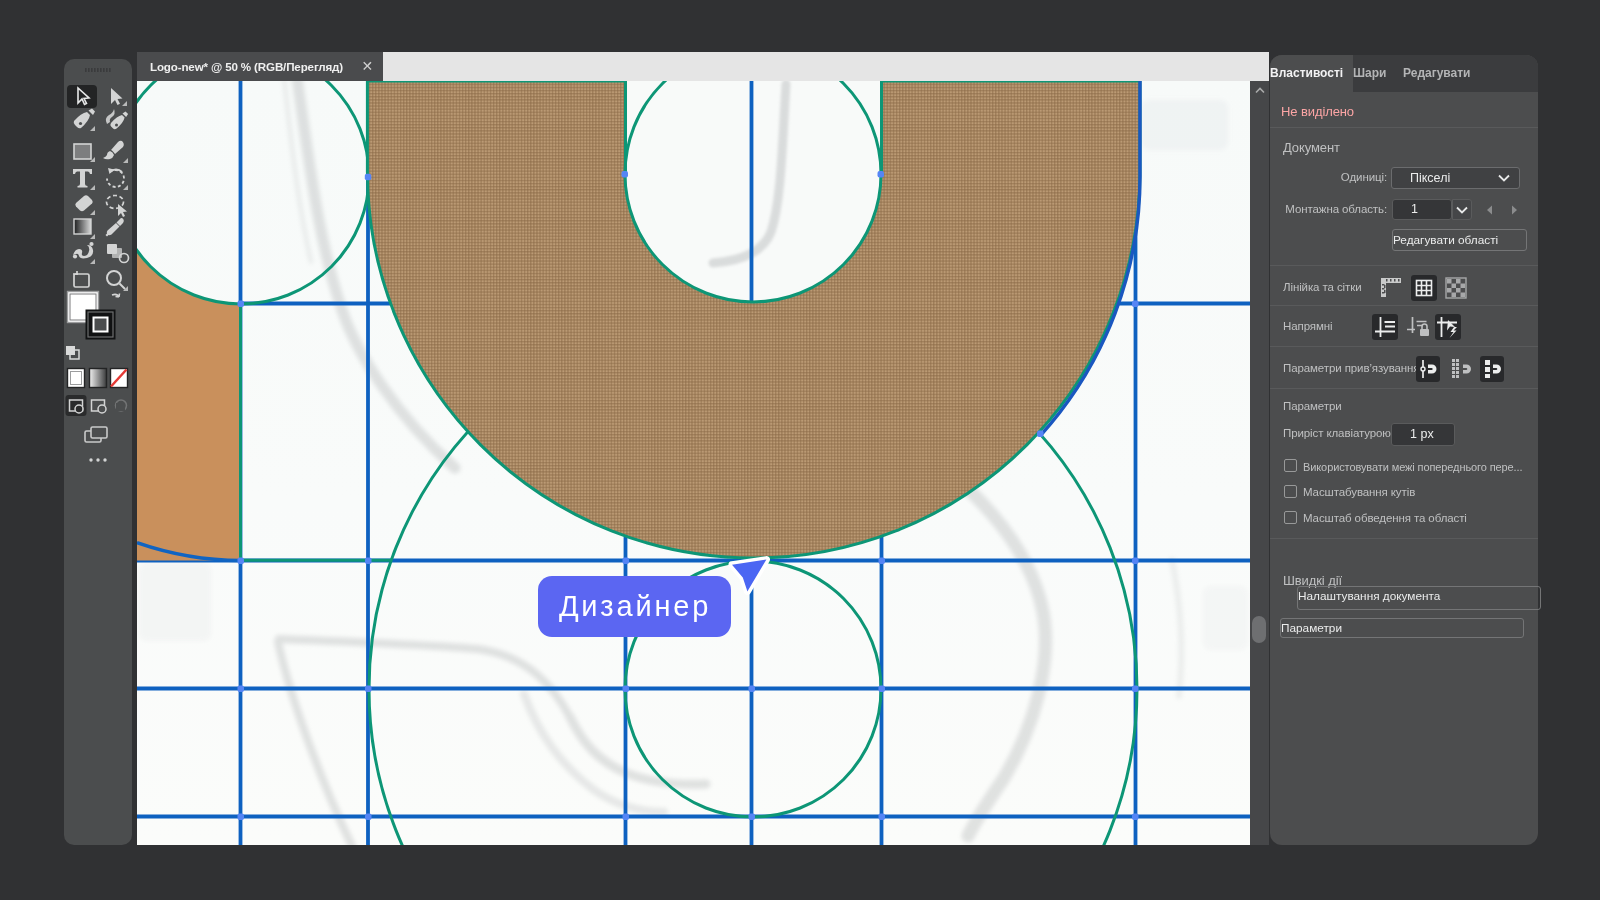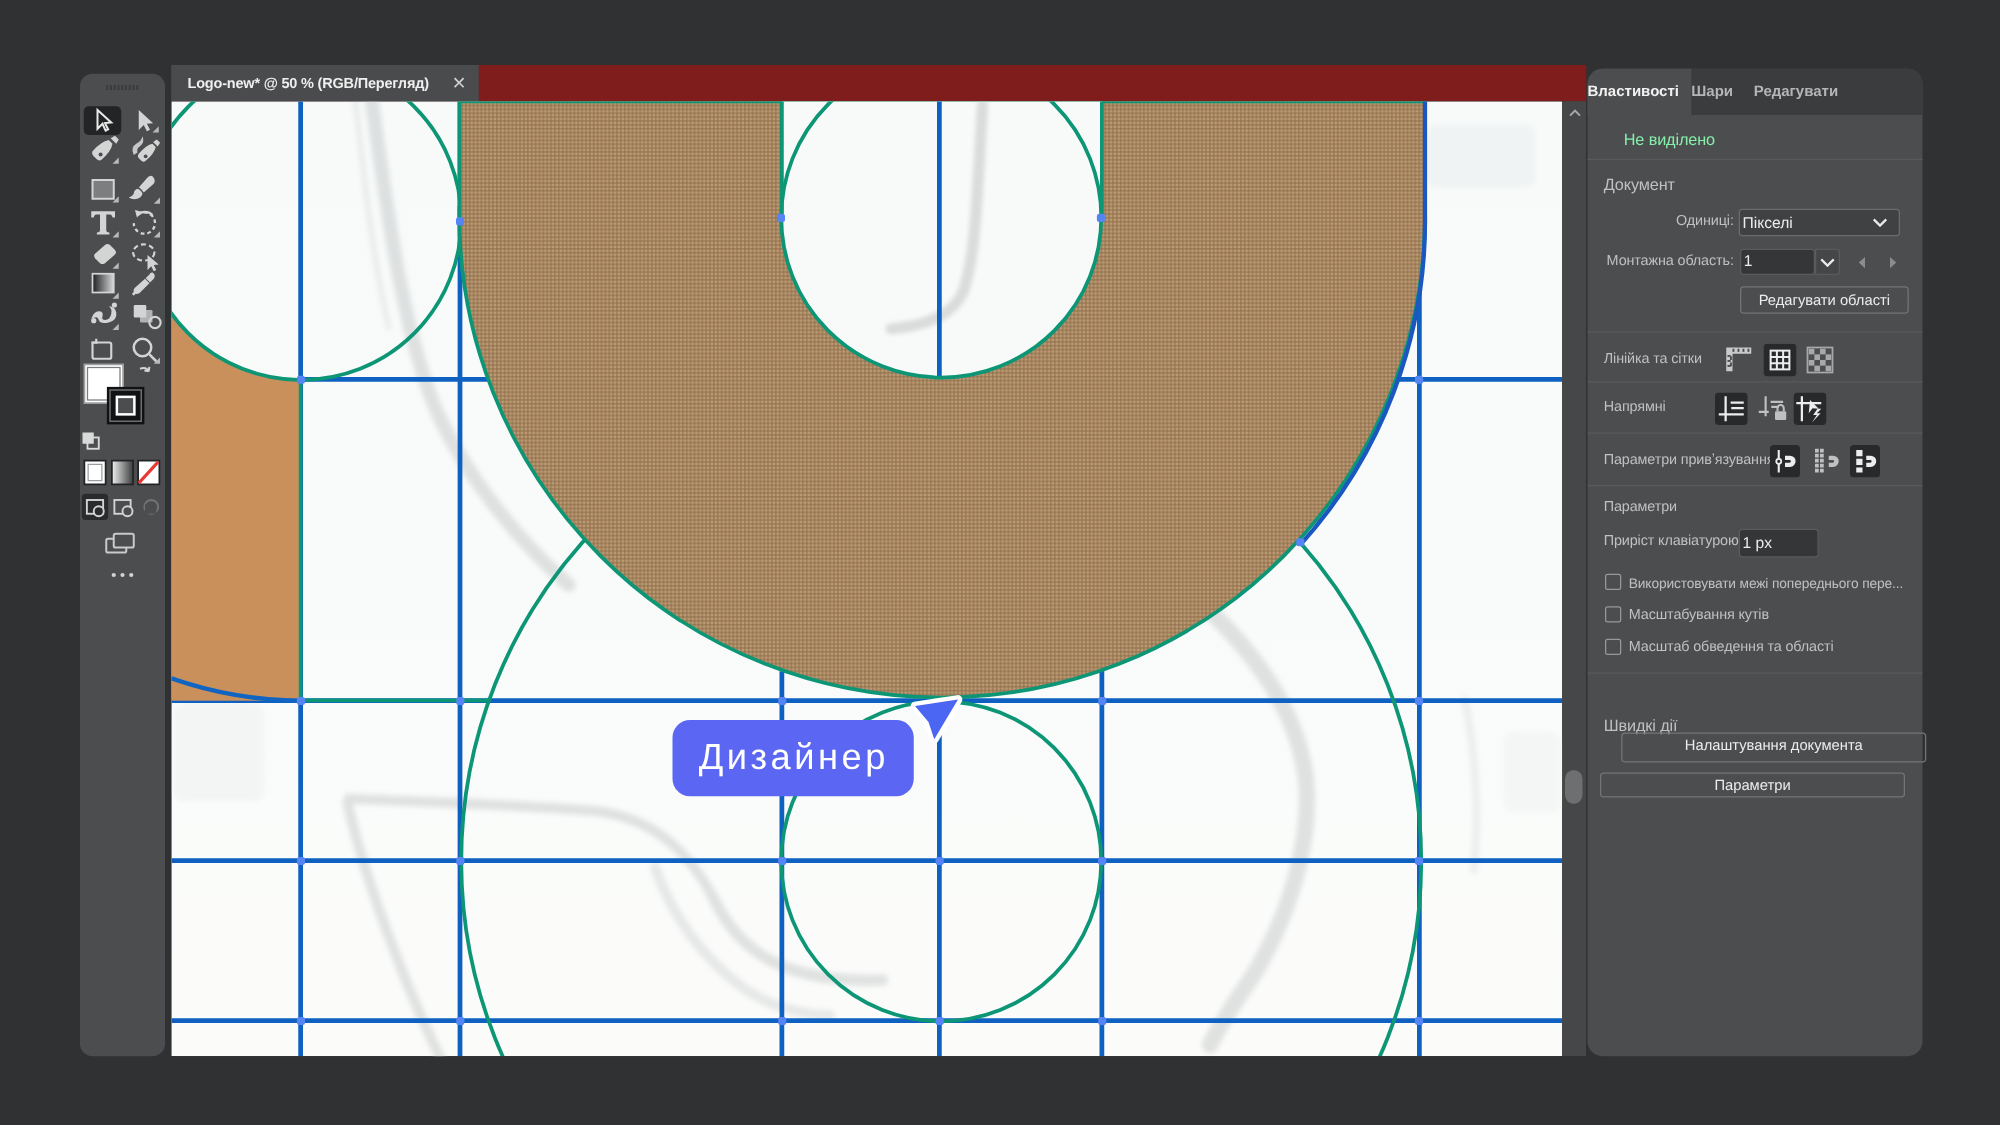--- a/index.html
+++ b/index.html
@@ -1,31 +1,31 @@
 <!DOCTYPE html>
 <html><head><meta charset="utf-8">
 <style>
 *{margin:0;padding:0;box-sizing:border-box}
 html,body{width:1600px;height:900px;overflow:hidden}
 body{background:#303133;font-family:"Liberation Sans",sans-serif;position:relative}
 .toolbar{position:absolute;left:64px;top:59px;width:68px;height:786px;background:#4b4d4e;border-radius:10px}
-.tabstrip{position:absolute;left:137px;top:52px;width:1132px;height:29px;background:#7f1d1d}
+.tabstrip{position:absolute;left:137px;top:52px;width:1132px;height:29px;background:#e5e5e5}
 .tab{position:absolute;left:0;top:0;width:246px;height:29px;background:#4a4b4d;color:#efefef;font-size:11.6px;font-weight:bold;line-height:29px;padding-left:13px;white-space:nowrap;letter-spacing:-.15px}
 .tab .x{position:absolute;right:10px;top:0;color:#d0d0d0;font-weight:400;font-size:14px}
 .canvas{position:absolute;left:137px;top:81px}
 .vscroll{position:absolute;left:1250px;top:81px;width:19px;height:764px;background:#464749}
 .vthumb{position:absolute;left:2px;top:535px;width:14px;height:27px;background:#6e6f71;border-radius:7px}
 .panel{position:absolute;left:1270px;top:55px;width:268px;height:790px;background:#4c4d4e;border-radius:12px;font-size:12.5px;color:#bcbdbd}
 .phead{position:absolute;left:0;top:0;width:268px;height:37px;background:#3b3c3e;border-radius:12px 12px 0 0}
 .ptab{position:absolute;top:0;height:37px;line-height:37px;font-weight:bold;font-size:12px;color:#b4b5b6;text-align:left}
 .ptab.act{left:0;width:83px;background:#4c4d4e;border-radius:12px 0 0 0;color:#f2f2f3}
 .sep{position:absolute;left:0;width:268px;height:1px;background:#595a5b}
 .plabel{position:absolute;color:#bfc0c1;white-space:nowrap;font-size:11.5px;letter-spacing:-.1px}
-.pinput{position:absolute;background:#353638;border:1px solid #5a5b5c;border-radius:3px;color:#ebecec;padding-left:2px;font-size:12.5px}
-.pbtn{position:absolute;border:1px solid #747576;border-radius:3px;color:#ebecec;text-align:center;background:transparent;font-size:11.8px}
+.pinput{position:absolute;background:#353638;border:1px solid #5a5b5c;border-radius:3px;color:#ebecec;padding-left:18px;font-size:12.5px}
+.pbtn{position:absolute;border:1px solid #747576;border-radius:3px;color:#ebecec;background:transparent;font-size:11.8px}
 .cb{position:absolute;width:13px;height:13px;border:1.5px solid #989999;border-radius:2px;background:transparent}
 </style></head>
 <body>
 
 <div class="toolbar">
 <svg width="68" height="786" viewBox="0 0 68 786">
 
 <g fill="#3a3b3c">
 <rect x="21" y="9" width="1.6" height="4"></rect>
         <rect x="24" y="9" width="1.6" height="4"></rect>
@@ -304,21 +304,21 @@
       <path d="M1 5.5 L5 1.5 L9 5.5" stroke="#a9aaab" stroke-width="1.6" fill="none"></path>
     </svg>
     <div class="vthumb"></div>
   </div>
 
 <div class="panel">
 <div class="phead"></div>
 <div class="ptab act">Властивості</div>
 <div class="ptab" style="left:83px;width:50px">Шари</div>
 <div class="ptab" style="left:133px;width:76px">Редагувати</div>
-<div class="plabel" style="left:29px;top:49px;color:#86efac;font-size:13px">Не виділено</div>
+<div class="plabel" style="left:11px;top:49px;color:#fca5a5;font-size:13px">Не виділено</div>
 <div class="sep" style="top:72px"></div>
 <div class="plabel" style="left:13px;top:85px;font-size:13px">Документ</div>
 <div class="plabel" style="right:151px;top:116px">Одиниці:</div>
 <div class="pinput" style="left:121px;top:112px;width:129px;height:22px;line-height:20px;background:#404143;border-color:#6b6c6e">Пікселі</div>
 <svg style="position:absolute;left:228px;top:119px" width="12" height="8">
       <path d="M1 1.5 L6 6.5 L11 1.5" stroke="#e8e9e9" stroke-width="1.8" fill="none"></path>
     </svg>
 <div class="plabel" style="right:151px;top:148px">Монтажна область:</div>
 <div class="pinput" style="left:122px;top:144px;width:60px;height:21px;line-height:19px">1</div>
 <div style="position:absolute;left:182px;top:144px;width:20px;height:21px;background:#454648;border:1px solid #5a5b5c;border-radius:0 3px 3px 0"></div>

